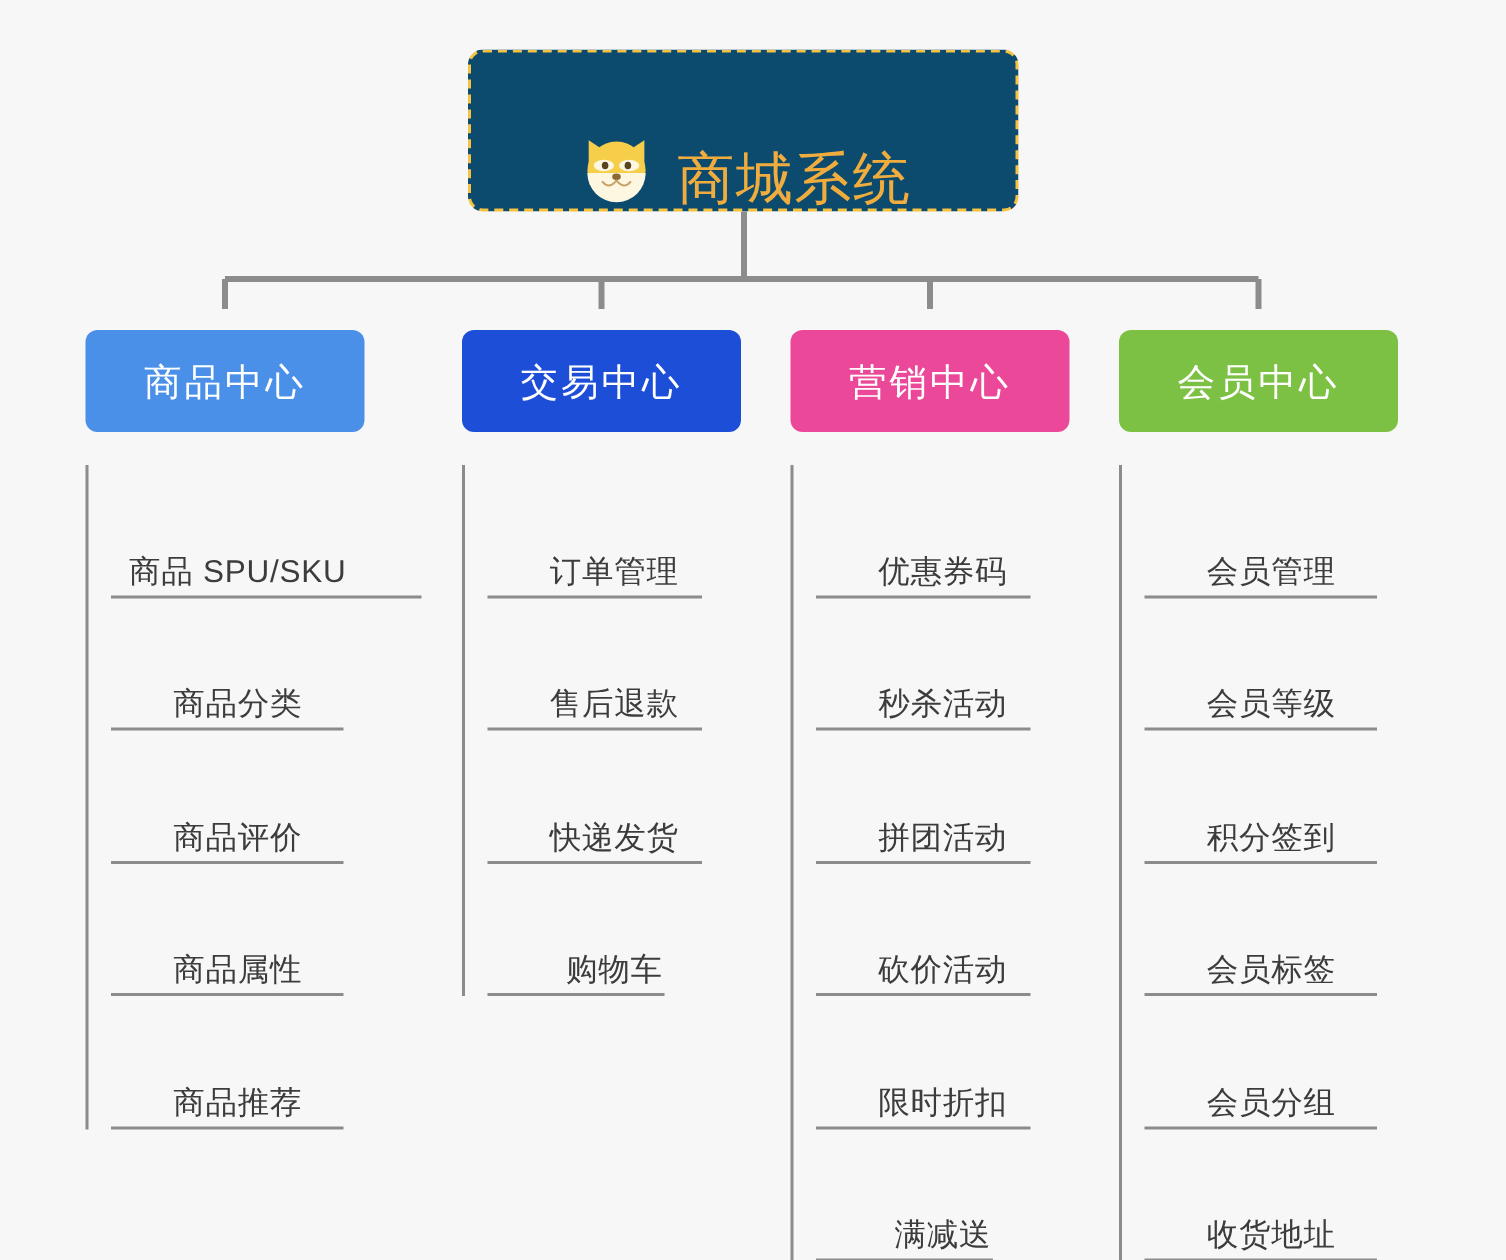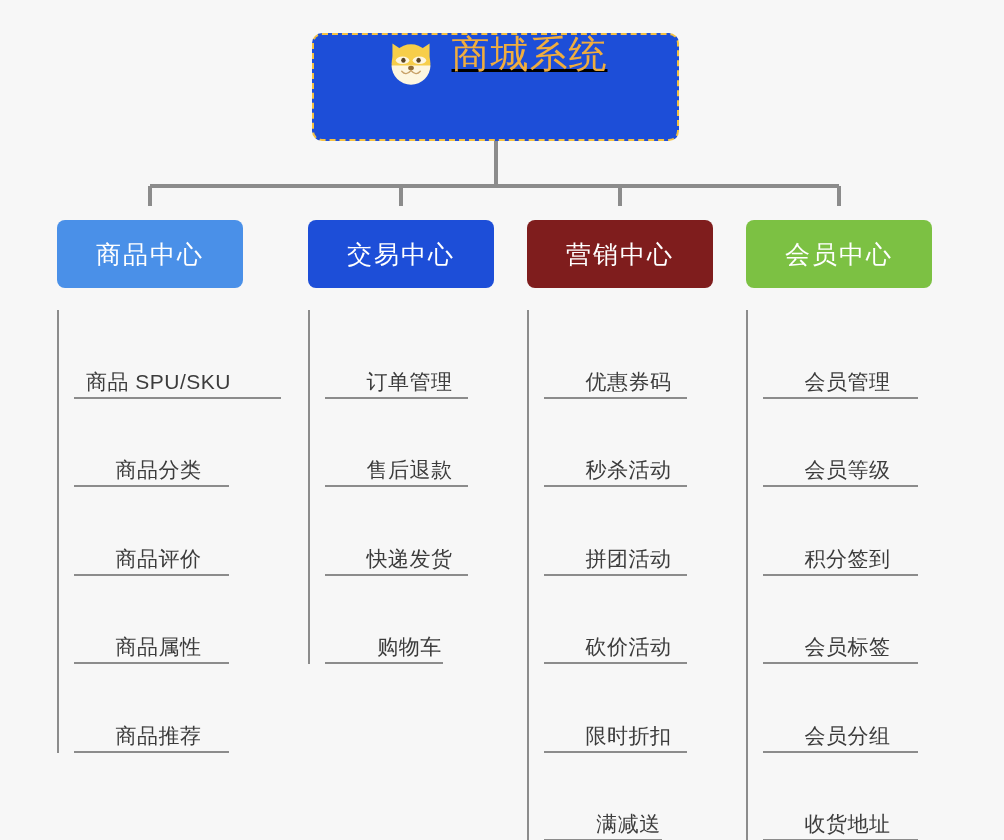--- a/index.html
+++ b/index.html
@@ -19,28 +19,27 @@
     background: #f7f7f7;
   }
 
   
   .root-node {
     position: absolute;
     left: 312px;
     top: 33px;
     width: 367px;
     height: 108px;
-    background: #1d4ed8;
+    background: #0c4a6e;
     border: 2px dashed #f5c242;
     border-radius: 10px;
     display: flex;
-    align-items: flex-start;
+    align-items: flex-end;
     justify-content: center;
     gap: 14px;
-    text-decoration: underline;
   }
   .root-icon {
     width: 54px;
     height: 54px;
     display: block;
     flex: 0 0 auto;
   }
   .root-title {
     font-size: 38px;
     color: #f0ad3e;
@@ -76,21 +75,21 @@
     display: flex;
     align-items: center;
     justify-content: center;
     color: #ffffff;
     font-size: 25px;
     letter-spacing: 2px;
     user-select: none;
   }
   .cat-blue   { background: #4a90e8; }
   .cat-red    { background: #1d4ed8; }
-  .cat-orange { background: #7f1d1d; }
+  .cat-orange { background: #ec4899; }
   .cat-green  { background: #7cc143; }
 
   
   .leaf-list {
     position: relative;
     margin-top: 22px;
     padding-left: 17px;
   }
   .leaf-item {
     position: relative;

